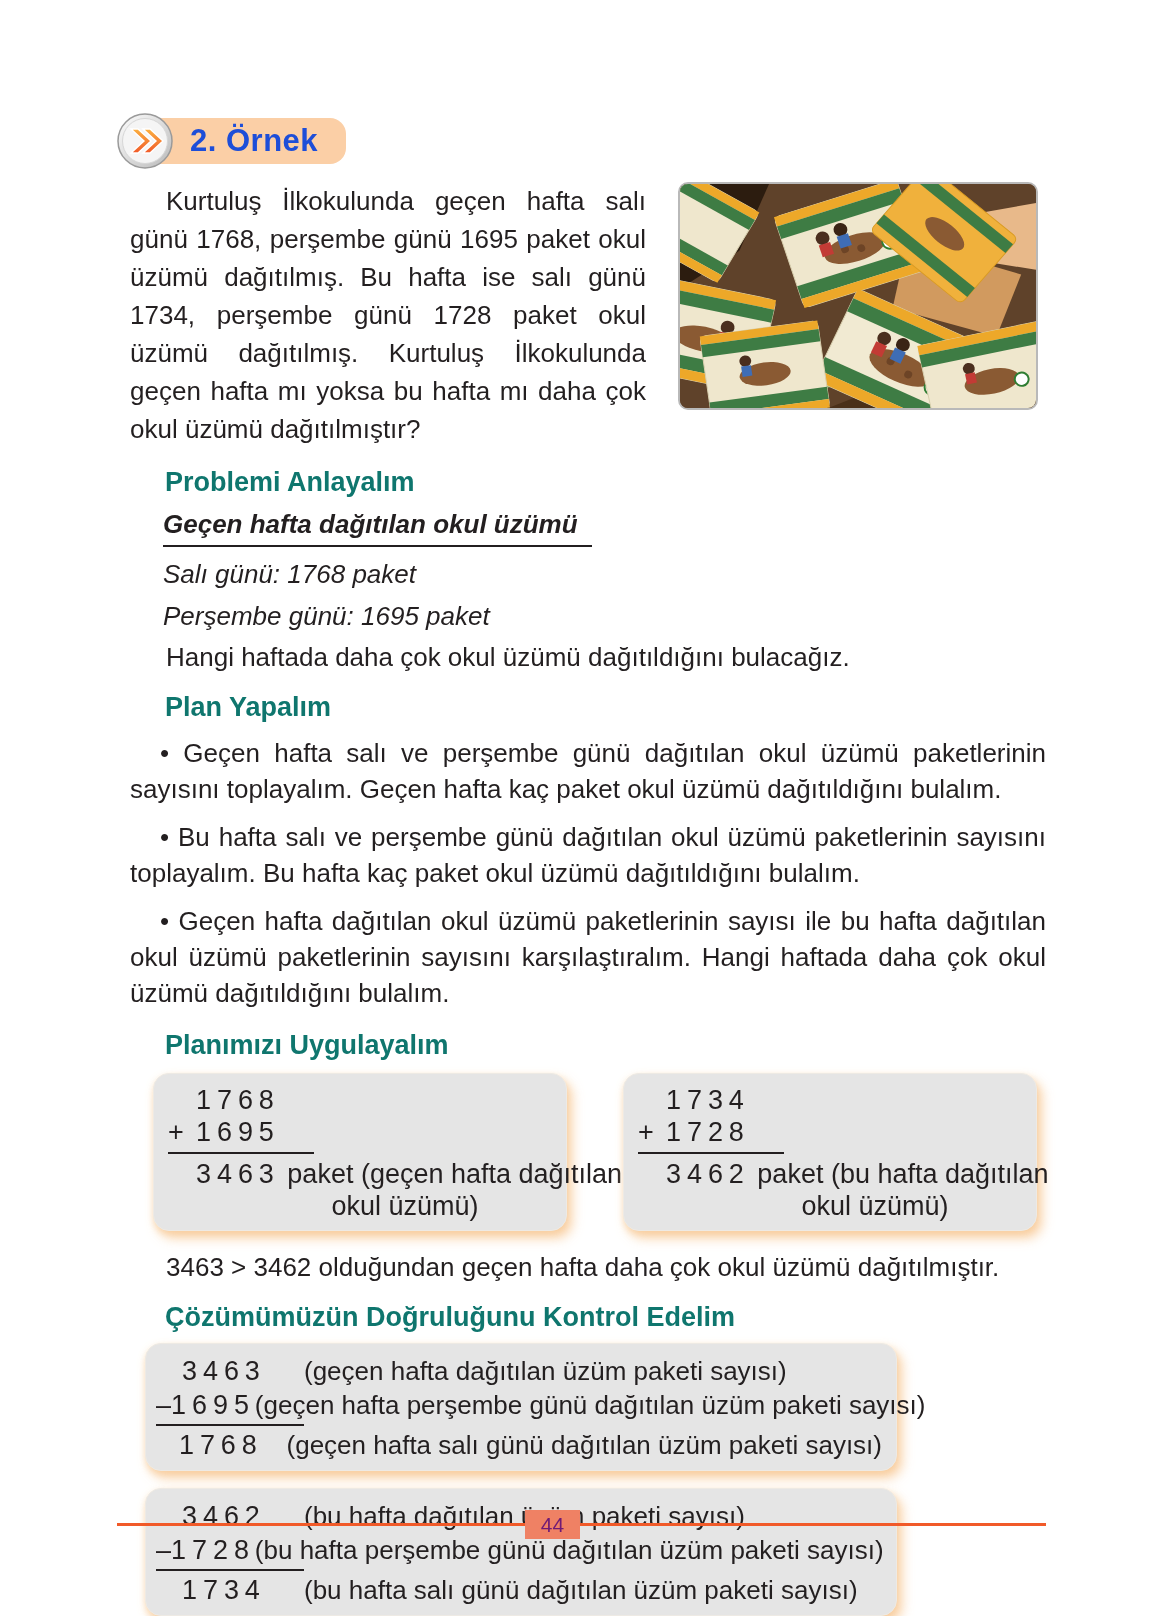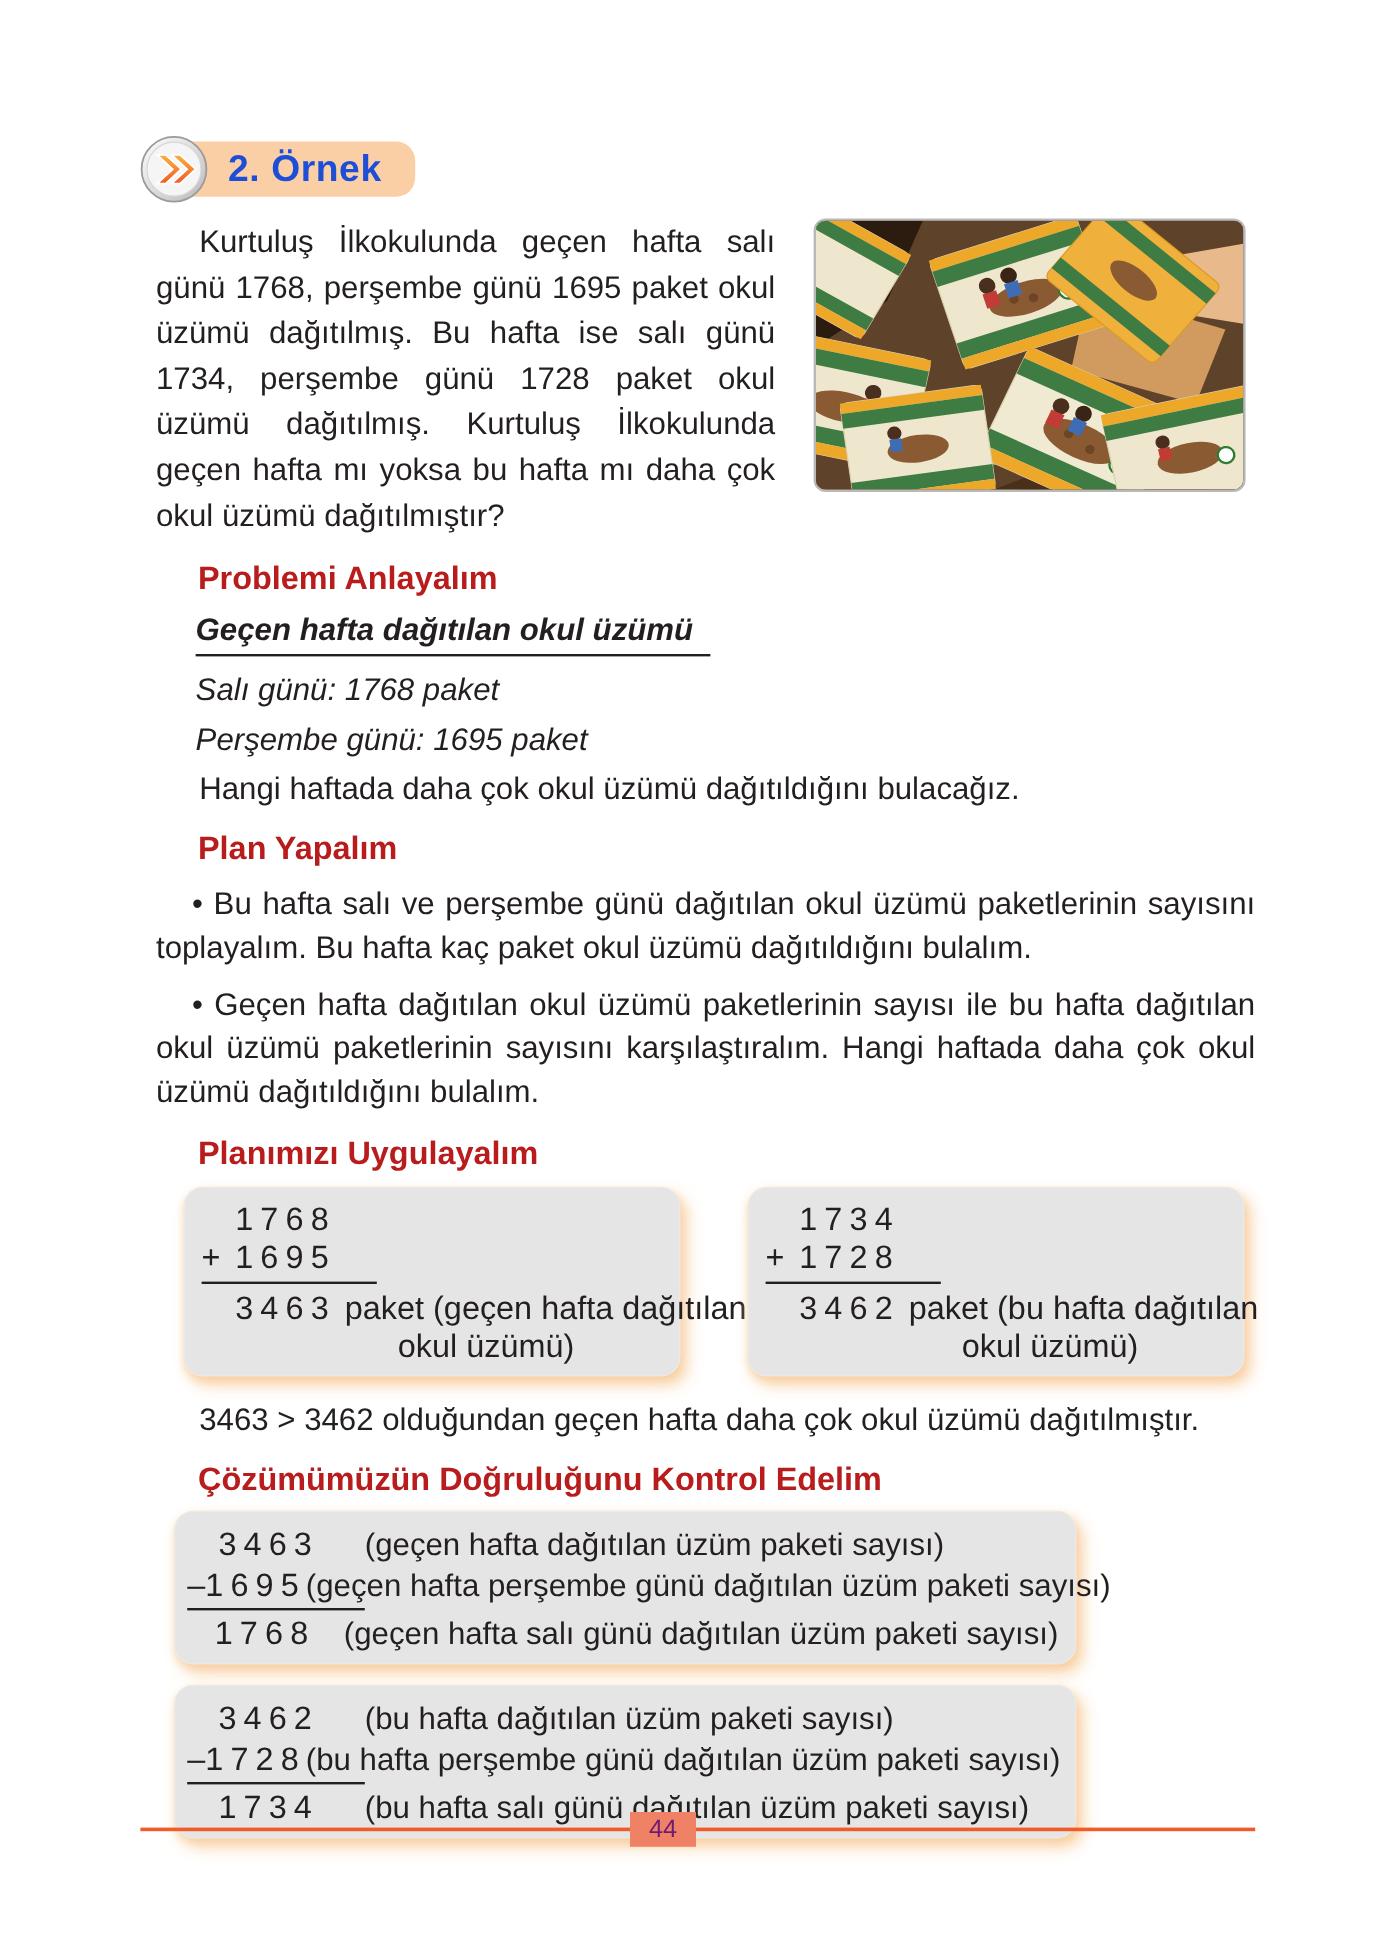--- a/index.html
+++ b/index.html
@@ -52,21 +52,21 @@
     overflow:hidden;
     flex-shrink:0;
     background:#6b4a2f;
   }
   .photo svg{display:block;width:100%;height:100%;}
   
   .section-title{
     margin:18px 0 0 165px;
     font-size:27px;
     font-weight:bold;
-    color:#b91c1c;
+    color:#0f766e;
     line-height:32px;
   }
   
   .cols{display:flex;margin:10px 0 0 163px;font-style:italic;}
   .col{width:447px;}
   .col-header{
     display:inline-block;
     font-size:26px;font-weight:bold;
     padding:0 14px 5px 0;
     border-bottom:2px solid #231f20;
@@ -258,20 +258,21 @@
   <div class="cols">
     <div class="col">
       <span class="col-header">Geçen hafta dağıtılan okul üzümü</span>
       <div class="col-row">Salı günü: 1768 paket</div>
       <div class="col-row">Perşembe günü: 1695 paket</div>
     </div>
   </div>
   <p class="plain-line">Hangi haftada daha çok okul üzümü dağıtıldığını bulacağız.</p>
 
   <h3 class="section-title">Plan Yapalım</h3>
+  <p class="bullet">• Geçen hafta salı ve perşembe günü dağıtılan okul üzümü paketlerinin sayısını toplayalım. Geçen hafta kaç paket okul üzümü dağıtıldığını bulalım.</p>
   <p class="bullet">• Bu hafta salı ve perşembe günü dağıtılan okul üzümü paketlerinin sayısını toplayalım. Bu hafta kaç paket okul üzümü dağıtıldığını bulalım.</p>
   <p class="bullet">• Geçen hafta dağıtılan okul üzümü paketlerinin sayısı ile bu hafta dağıtılan okul üzümü paketlerinin sayısını karşılaştıralım. Hangi haftada daha çok okul üzümü dağıtıldığını bulalım.</p>
 
   <h3 class="section-title">Planımızı Uygulayalım</h3>
   <div class="add-row">
     <div class="card add-card">
       <div class="m-top">1768</div>
       <div class="m-op-row">
         <span class="m-op">+</span>
         <span class="m-bottom">1695</span>

